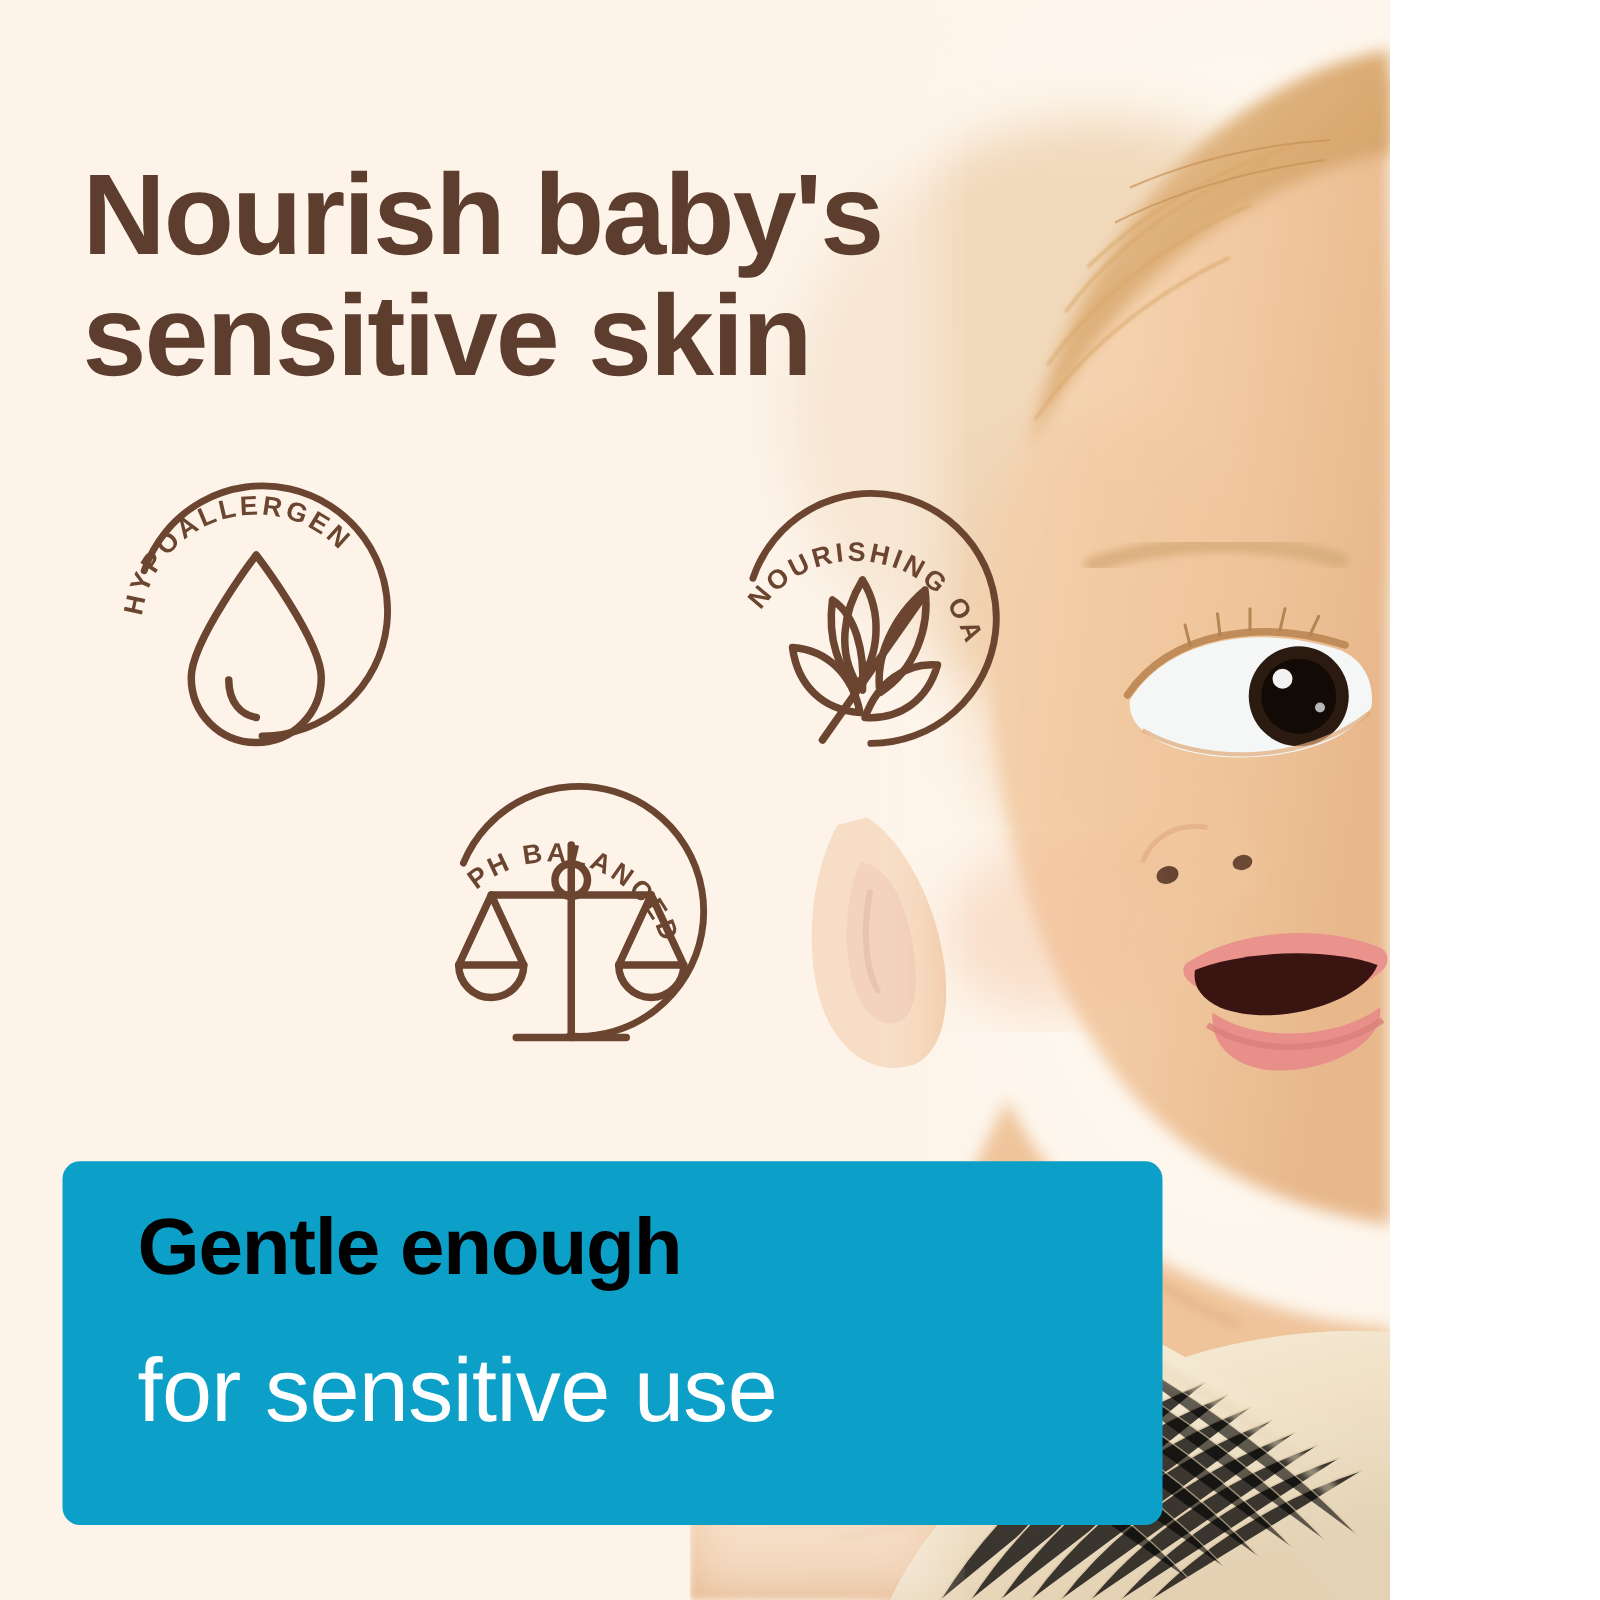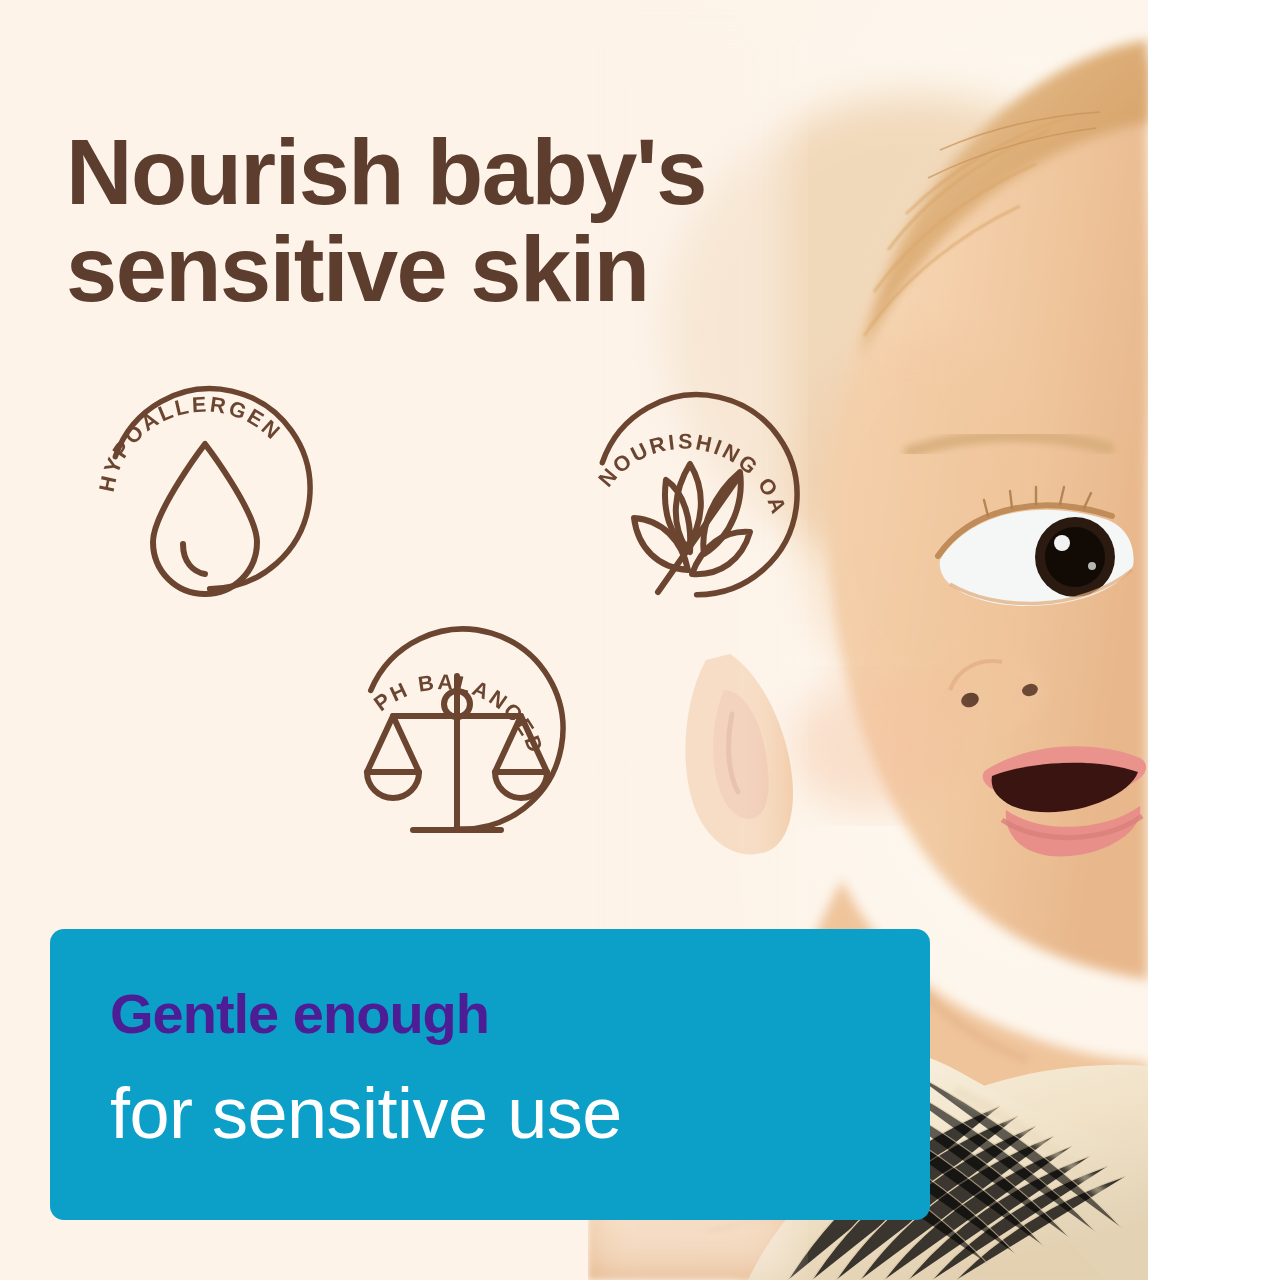--- a/index.html
+++ b/index.html
@@ -7,21 +7,20 @@
     padding: 0;
     background: #ffffff;
   }
   #stage {
     position: relative;
     width: 1112px;
     height: 1280px;
     overflow: hidden;
     background: #FDF3E9;
     font-family: "Liberation Sans", sans-serif;
-    padding-left: 36px;
   }
 
   
   #photo {
     position: absolute;
     right: 0;
     top: 0;
     width: 560px;
     height: 1280px;
     overflow: hidden;
@@ -58,23 +57,23 @@
     left: 50px;
     top: 929px;
     width: 880px;
     height: 291px;
     background: #0C9FC8;
     border-radius: 14px;
   }
   #banner-line1 {
     position: absolute;
     left: 60px;
-    top: 57px;
-    color: #4c1d95;
-    font-size: 56px;
+    top: 36px;
+    color: #000000;
+    font-size: 64px;
     font-weight: 700;
     letter-spacing: -1px;
     line-height: 1;
   }
   #banner-line2 {
     position: absolute;
     left: 60px;
     top: 148px;
     color: #ffffff;
     font-size: 72px;

